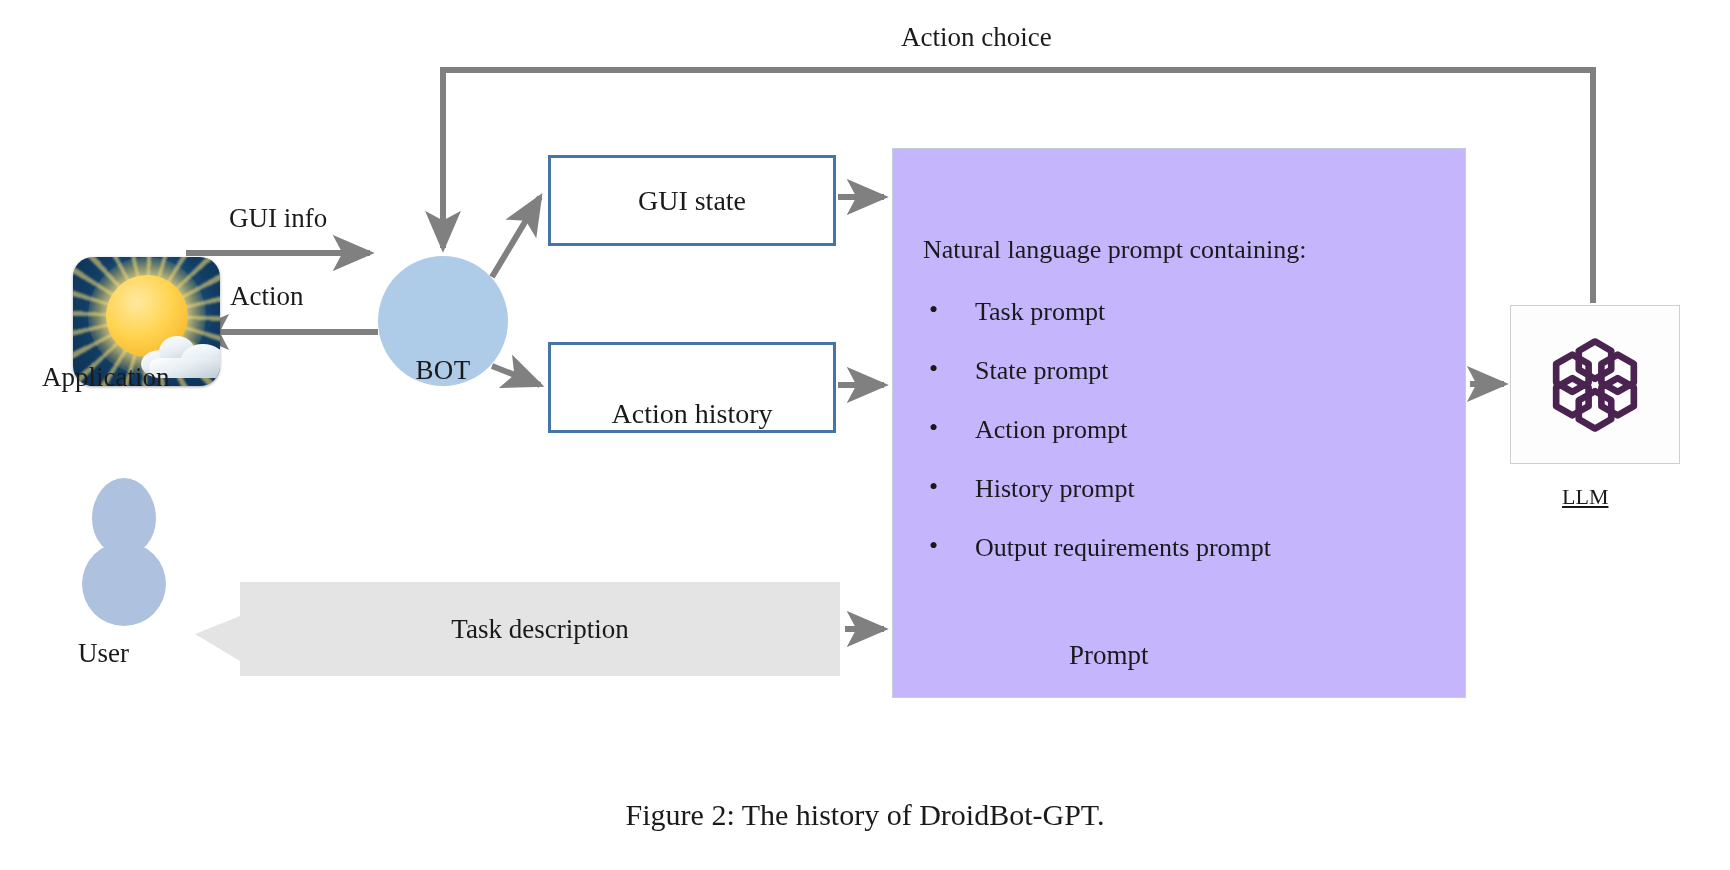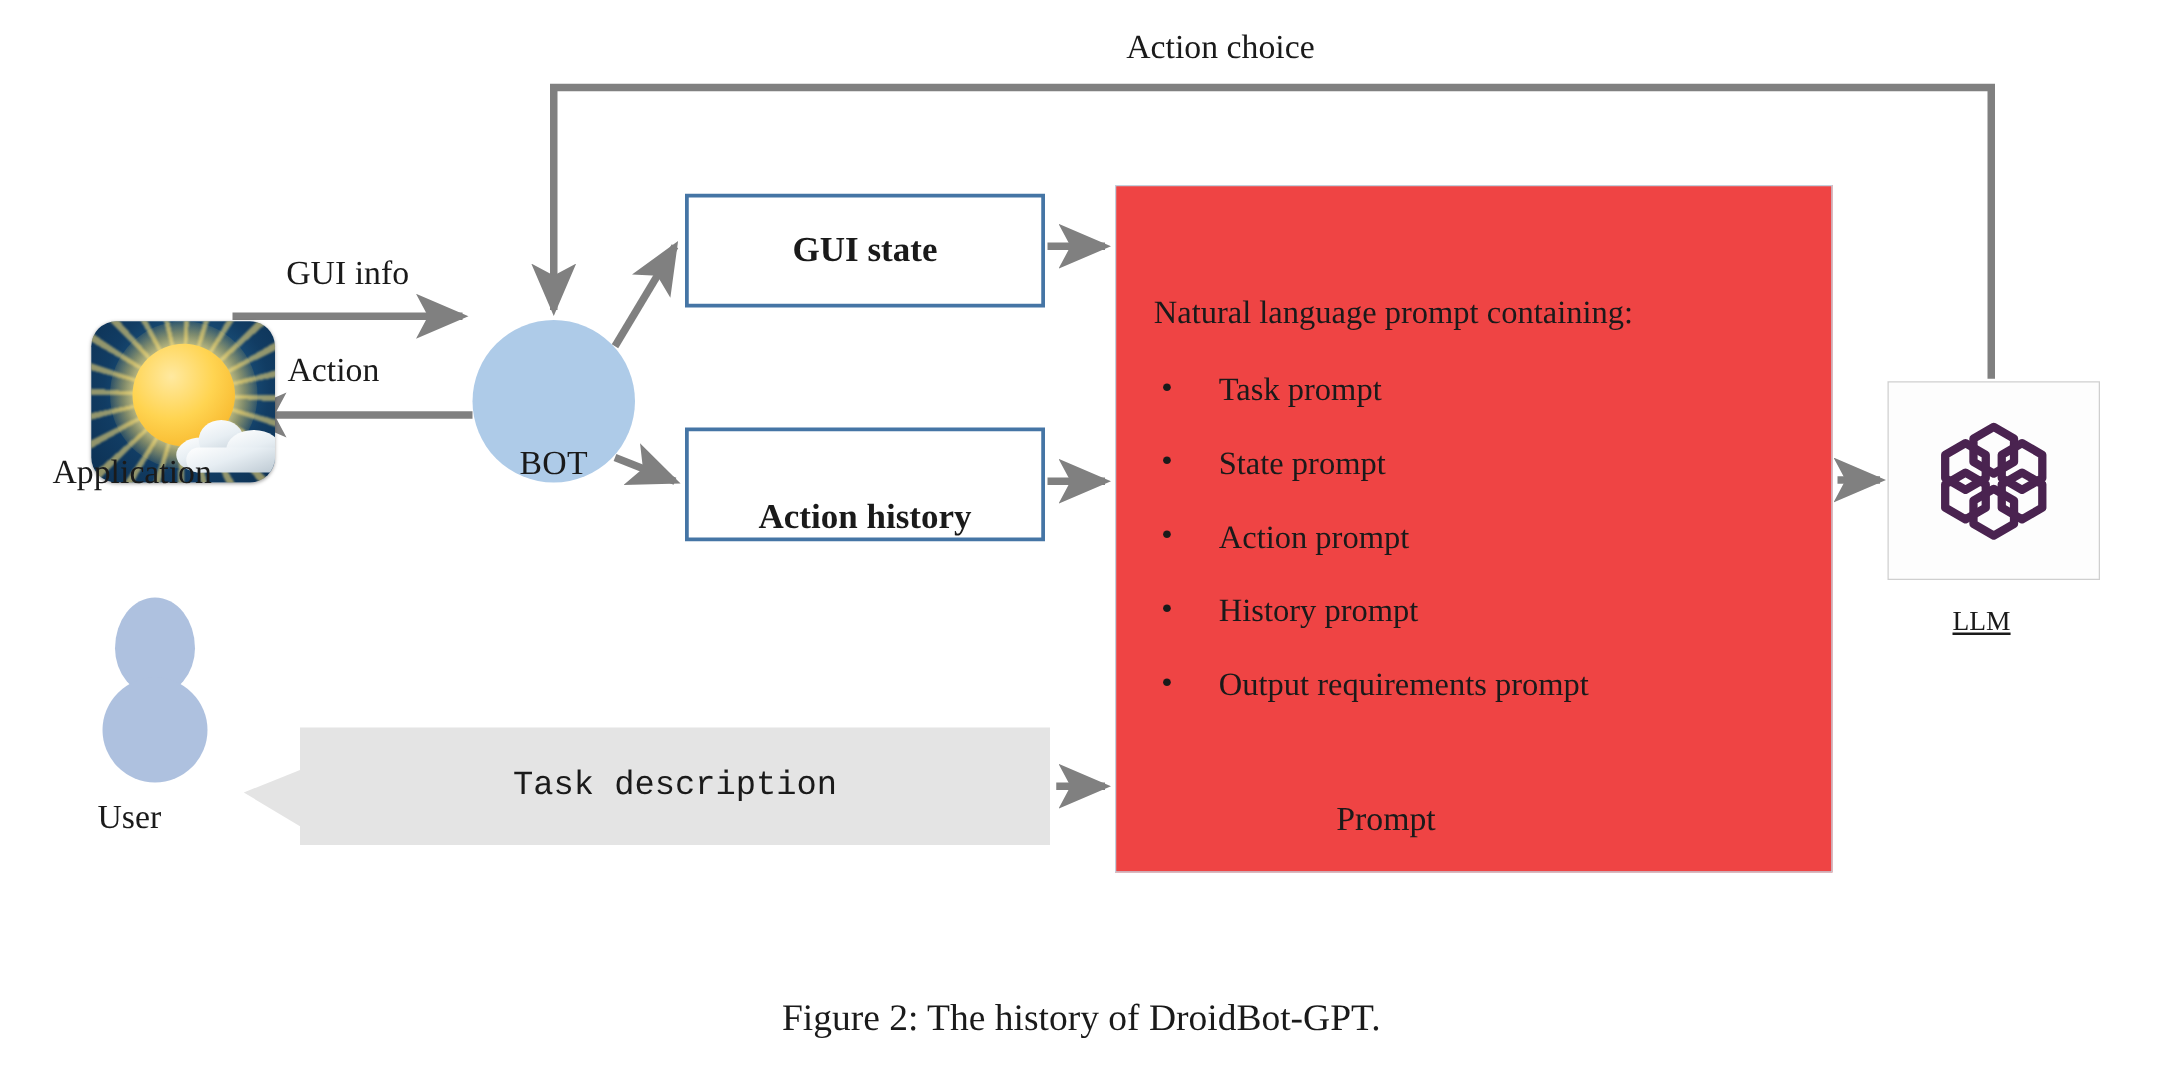--- a/index.html
+++ b/index.html
@@ -31,43 +31,43 @@
   #app-icon .cloud i.c3{left:40px;top:10px;width:44px;height:32px;}
   #app-icon .cloud i.c4{left:8px;top:24px;width:78px;height:20px;border-radius:12px;}
 
   
   #bot-node{position:absolute;left:378px;top:256px;width:130px;height:130px;border-radius:50%;
     background:#aecbe8;display:flex;align-items:flex-end;justify-content:center;}
   #bot-node span{font-size:27px;letter-spacing:.3px;}
 
   
   .bluebox{position:absolute;background:#ffffff;border:3px solid #4575a5;
-    display:flex;align-items:center;justify-content:center;font-size:28px;font-weight:bold;}
+    display:flex;align-items:center;justify-content:center;font-size:28px;}
   #gui-state-box{left:548px;top:155px;width:282px;height:85px;}
   #action-history-box{left:548px;top:342px;width:282px;height:85px;align-items:flex-end;}
 
   
   #prompt-panel{position:absolute;left:892px;top:148px;width:572px;height:548px;
-    background:#ef4444;border:1px solid #c3cfdb;}
+    background:#c4b5fd;border:1px solid #c3cfdb;}
   #prompt-heading{position:absolute;left:30px;top:86px;font-size:26px;}
   #prompt-list{position:absolute;left:30px;top:146px;width:530px;margin:0;padding:0;list-style:none;}
   #prompt-list li{position:relative;padding-left:52px;font-size:26px;height:59px;line-height:34px;}
   #prompt-list li::before{content:"\2022";position:absolute;left:6px;top:-2px;font-size:26px;}
 
   
   #llm-box{position:absolute;left:1510px;top:305px;width:168px;height:157px;
     background:#fdfdfd;border:1px solid #cfcfcf;display:flex;align-items:center;justify-content:center;}
 
   
   #user-figure{position:absolute;left:78px;top:478px;width:92px;height:145px;}
   #user-figure .head{position:absolute;left:14px;top:0;width:64px;height:78px;border-radius:50%/52% 52% 48% 48%;background:#aec1df;}
   #user-figure .body{position:absolute;left:4px;top:64px;width:84px;height:84px;border-radius:50%;background:#aec1df;}
 
   
-  #task-callout{position:absolute;left:195px;top:582px;width:645px;height:94px;font-family:Liberation Mono, monospace;}
+  #task-callout{position:absolute;left:195px;top:582px;width:645px;height:94px;}
   #task-callout .bubble{position:absolute;left:45px;top:0;width:600px;height:94px;background:#e4e4e4;}
   #task-callout .tail{position:absolute;left:0;top:0;width:50px;height:94px;}
   #task-callout .txt{position:absolute;left:45px;top:0;width:600px;height:94px;
     display:flex;align-items:center;justify-content:center;font-size:27px;}
 
   
   #lbl-action-choice{left:865px;top:22px;font-size:27px;margin-left:36px;}
   #lbl-gui-info{left:229px;top:203px;font-size:27px;}
   #lbl-action{left:230px;top:281px;font-size:27px;}
   #lbl-application{left:42px;top:362px;font-size:27px;}

